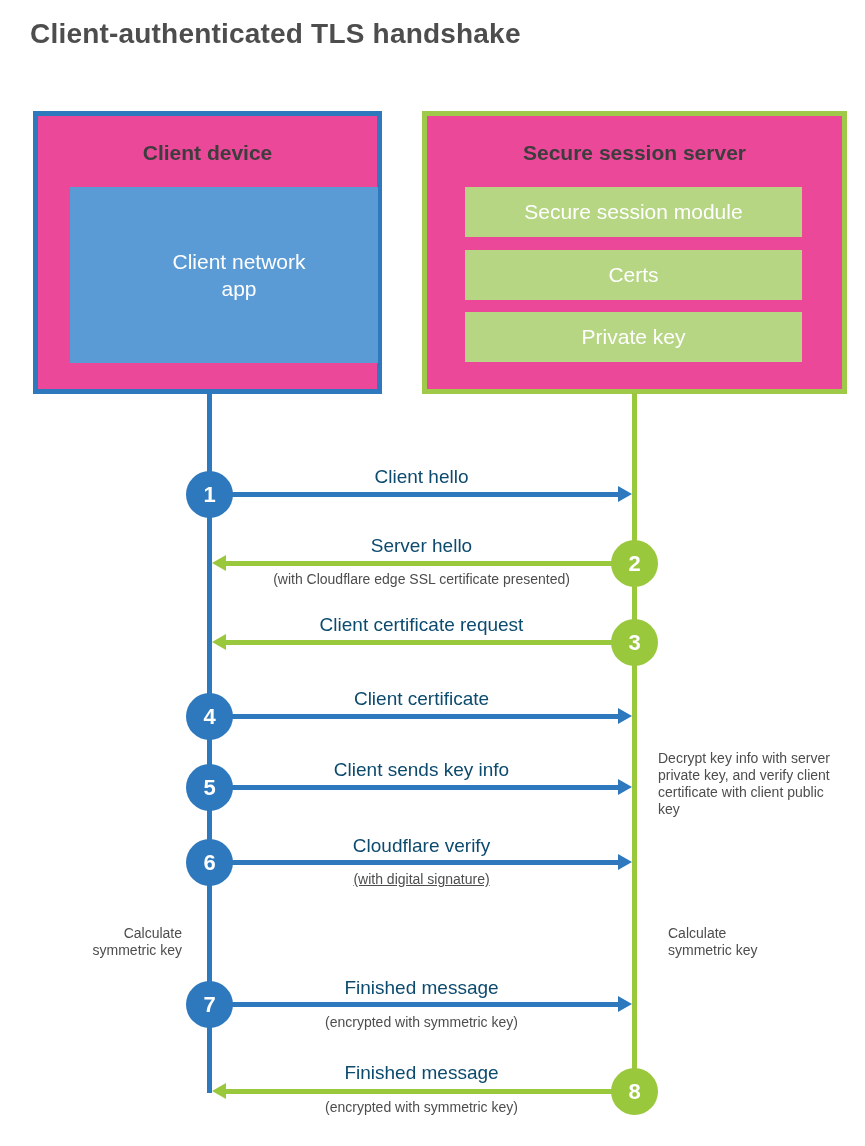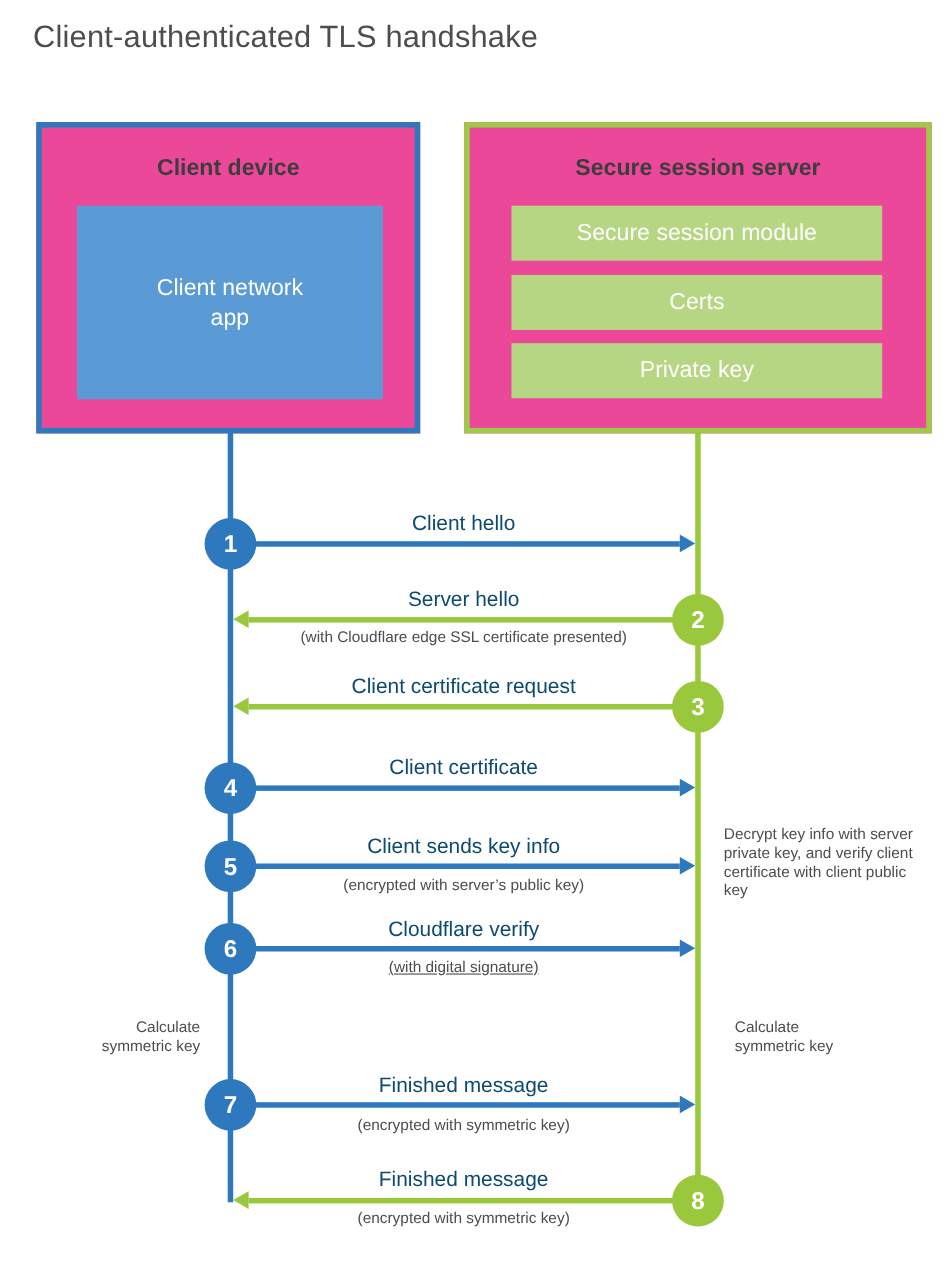--- a/index.html
+++ b/index.html
@@ -1,35 +1,35 @@
 <!DOCTYPE html>
 <html><head>
 <meta charset="utf-8">
 <style>
   html,body{margin:0;padding:0;background:#ffffff;}
   .stage{
     position:relative;width:865px;height:1146px;background:#ffffff;overflow:hidden;
     font-family:"Liberation Sans","DejaVu Sans",sans-serif;color:#4d4d4d;
   }
   .page-title{
-    position:absolute;left:30px;top:18px;font-size:28px;font-weight:400;
+    position:absolute;left:30px;top:18px;font-size:28px;font-weight:700;
     color:#4d4d4d;letter-spacing:0.2px;margin:0;
   }
   
   .box{position:absolute;background:#ec4899;box-sizing:border-box;}
   .box.client{left:33px;top:111px;width:349px;height:283px;border:5px solid #2e78bd;}
   .box.server{left:422px;top:111px;width:425px;height:283px;border:5px solid #9fca49;}
   .box-title{
     position:absolute;left:0;top:25px;width:100%;text-align:center;
     font-size:21px;font-weight:bold;color:#3d3d3d;
   }
   .client-app{
     position:absolute;left:32px;top:71px;width:278px;height:176px;background:#5b9bd5;
     display:flex;flex-direction:column;align-items:center;justify-content:center;
-    color:#ffffff;font-size:21px;line-height:27px;text-align:center;
+    color:#ffffff;font-size:21px;line-height:27px;text-align:center;padding-left:30px;
   }
   .module-bar{
     position:absolute;left:38px;width:337px;height:50px;background:#b6d683;
     display:flex;align-items:center;justify-content:center;
     color:#ffffff;font-size:21px;
   }
   .bar-0{top:71px}.bar-1{top:134px}.bar-2{top:196px}
   
   .vline{position:absolute;width:5px;}
   .vline.blue{left:207px;top:393px;height:700px;background:#2e78bd;}
@@ -109,21 +109,20 @@
   <div class="circle green" style="top:619px;">3</div>
 
   <div class="msg" style="top:688px;">Client certificate</div>
   <div class="shaft blue" style="top:714px;"></div>
   <div class="head right" style="top:708px;"></div>
   <div class="circle blue" style="top:693px;">4</div>
 
   <div class="msg" style="top:759px;">Client sends key info</div>
   <div class="shaft blue" style="top:785px;"></div>
   <div class="head right" style="top:779px;"></div>
-  <div class="submsg" style="top:796px;">(encrypted with server’s public key)</div>
   <div class="circle blue" style="top:764px;">5</div>
 
   <div class="msg" style="top:835px;">Cloudflare verify</div>
   <div class="shaft blue" style="top:860px;"></div>
   <div class="head right" style="top:854px;"></div>
   <div class="submsg" style="top:871px;text-decoration:underline;">(with digital signature)</div>
   <div class="circle blue" style="top:839px;">6</div>
 
   <div class="note-right">Decrypt key info with server private key, and verify client certificate with client public key</div>
   <div class="calc left">Calculate symmetric key</div>

